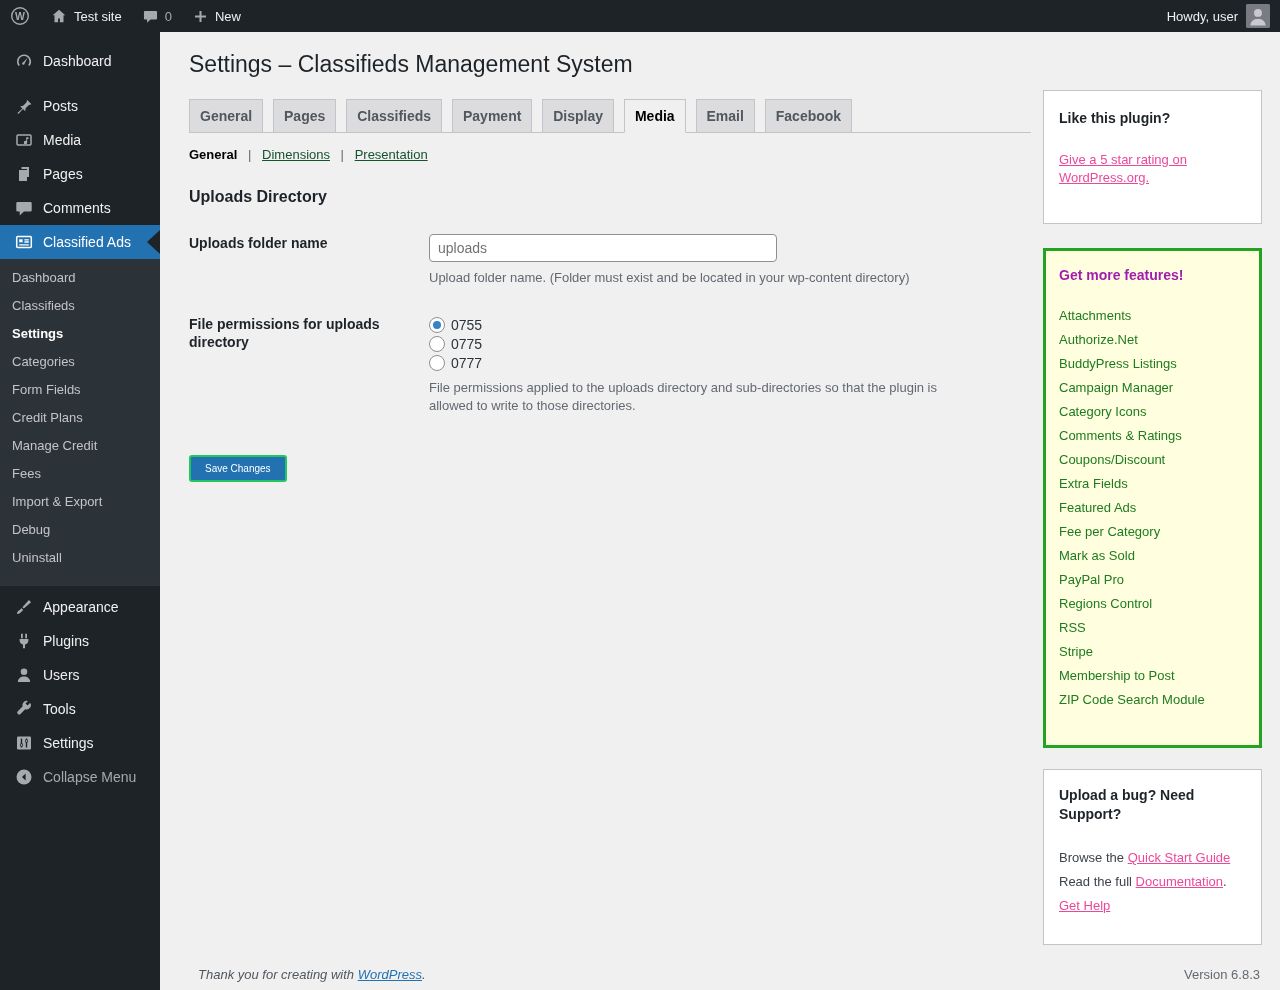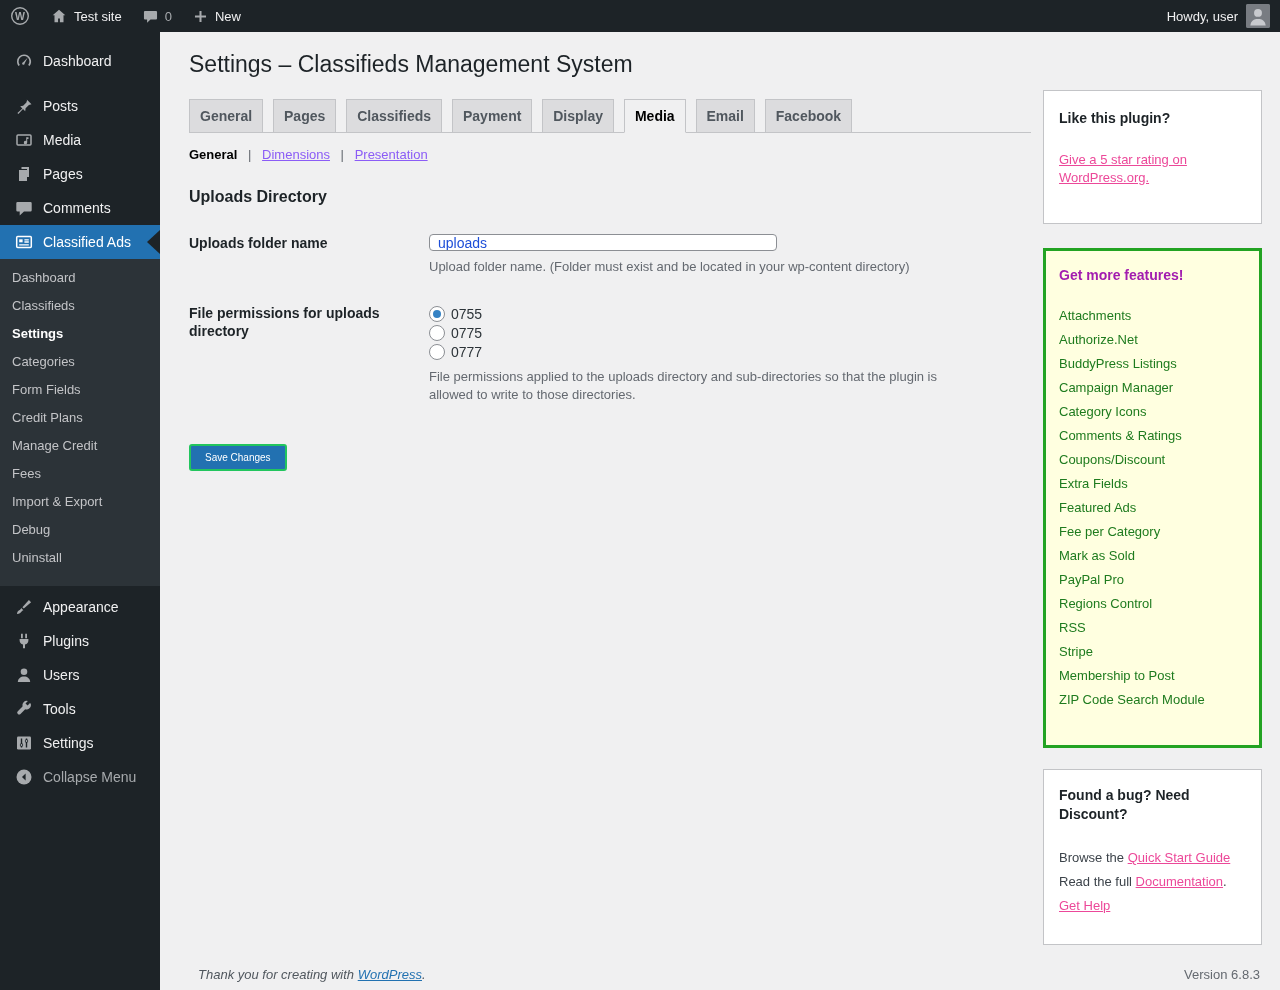--- a/index.html
+++ b/index.html
@@ -78,34 +78,34 @@
     display:inline-block; padding:8px 10px; margin:0 6px -1px 0;
     background:#dcdcde; border:1px solid #c3c4c7; color:#50575e;
     font-size:14px; font-weight:bold; line-height:16px; cursor:pointer;
   }
   .nav-tab.nav-tab-active {
     background:#f0f0f1; border-bottom:1px solid #f0f0f1; color:#000;
   }
 
   .subnav { margin-top:14px; font-size:13px; color:#646970; }
   .subnav .current { font-weight:bold; color:#000; }
-  .subnav a { color:#8b5cf6; text-decoration:underline; }
+  .subnav a { color:#14532d; text-decoration:underline; }
   .subnav .sep { margin:0 7px; color:#646970; }
 
   h2.section-title { margin-top:26px; font-size:16px; font-weight:bold; color:#1d2327; }
 
   .form-row { display:flex; margin-top:28px; }
   .form-row .th {
     width:240px; flex:0 0 240px; padding-right:30px;
     font-weight:bold; font-size:14px; line-height:18px; color:#1d2327;
   }
   .form-row .td { flex:1; }
   .text-input {
-    width:348px; height:17px; border:1px solid #8c8f94; border-radius:4px;
-    padding:0 8px; font-size:14px; color:#1d4ed8; background:#fff;
+    width:348px; height:28px; border:1px solid #8c8f94; border-radius:4px;
+    padding:0 8px; font-size:14px; color:#737373; background:#fff;
     font-family:"Liberation Sans", sans-serif;
   }
   .help { margin-top:7px; font-size:13px; color:#646970; line-height:18px; max-width:512px; }
   .radio-line { display:flex; align-items:center; height:19px; gap:6px; }
   .radio {
     width:16px; height:16px; border-radius:50%;
     border:1px solid #8c8f94; background:#fff; position:relative; display:inline-block; cursor:pointer;
   }
   .radio.checked::after {
     content:""; position:absolute; left:3px; top:3px; right:3px; bottom:3px;
@@ -454,21 +454,21 @@
           <li><a>PayPal Pro</a></li>
           <li><a>Regions Control</a></li>
           <li><a>RSS</a></li>
           <li><a>Stripe</a></li>
           <li><a>Membership to Post</a></li>
           <li><a>ZIP Code Search Module</a></li>
         </ul>
       </div>
 
       <div class="side-box support-box">
-        <h3>Found a bug? Need Discount?</h3>
+        <h3>Upload a bug? Need Support?</h3>
         <div class="box-body">
           <p><span>Browse the </span><a>Quick Start Guide</a></p>
           <p><span>Read the full </span><a>Documentation</a><span>.</span></p>
           <p><a>Get Help</a></p>
         </div>
       </div>
     </aside>
   </div>
 
   <div id="footer">

